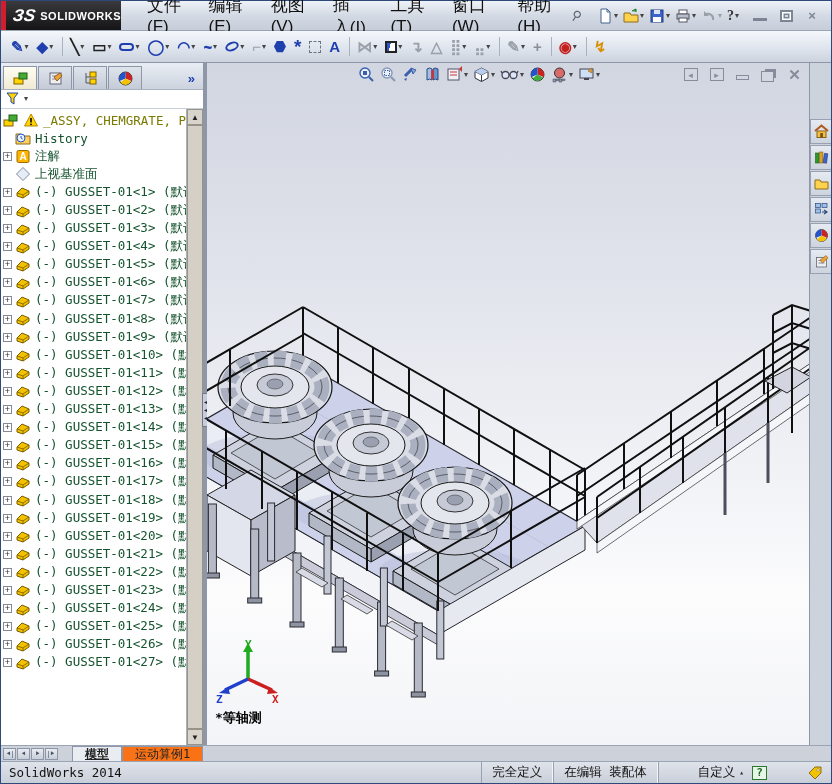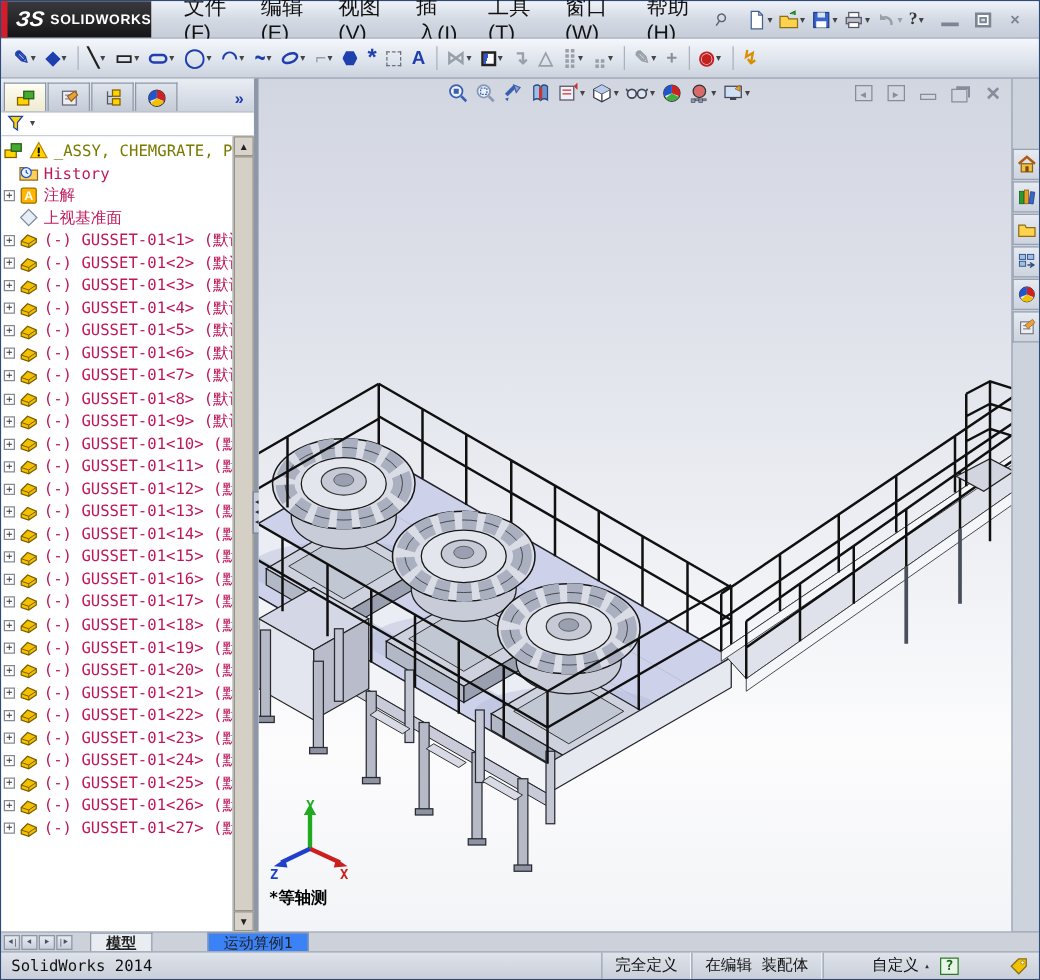--- a/index.html
+++ b/index.html
@@ -50,21 +50,21 @@
   .panel-tabs { height:26px; flex:0 0 26px; display:flex; align-items:flex-end; background:linear-gradient(#e9edf4,#ccd3de); padding:2px 2px 0 2px; }
   .ptab { width:34px; height:23px; border:1px solid #8d97a8; border-bottom:none; display:flex; align-items:center; justify-content:center; background:linear-gradient(#dfe4ec,#c4cbd7); margin-right:1px; }
   .ptab.active { background:linear-gradient(#fdfdf2,#f0ead2); }
   .ptab-chevron { margin-left:auto; color:#1f3fae; font-weight:bold; font-size:13px; padding:0 6px 3px 0; }
   .filter-row { height:20px; flex:0 0 20px; background:#fff; border-bottom:1px solid #c9cfd8; display:flex; align-items:center; padding-left:4px; gap:3px; box-shadow:inset 0 1px 0 #aab2c0; }
   .tree { flex:1 1 auto; overflow:hidden; padding-top:2px; font-family:"DejaVu Sans Mono", monospace; font-size:12.5px; position:relative; padding-right:17px; }
   .trow { height:18.1px; display:flex; align-items:center; white-space:nowrap; overflow:hidden; padding-left:2px; }
   .trow .exp { width:9px; height:9px; border:1px solid #848a94; background:#fff; color:#333; font-size:9px; line-height:7px; text-align:center; margin-right:3px; flex:0 0 9px; font-family:"Liberation Sans",sans-serif; }
   .trow .noexp { width:12px; flex:0 0 12px; }
   .trow svg { flex:0 0 16px; margin-right:4px; }
-  .trow .tlabel { color:#be185d; }
+  .trow .tlabel { color:#14532d; }
   .trow.root .tlabel { color:#7a7a00; }
 
   
   .vscroll { position:absolute; right:0; top:46px; bottom:0; width:17px; background:#dcd9d1; border-left:1px solid #aab2c0; display:flex; flex-direction:column; }
   .sbtn { height:16px; flex:0 0 16px; background:#d8d4cb; border:1px solid #979387; display:flex; align-items:center; justify-content:center; font-size:8px; color:#222; }
   .sthumb { flex:1 1 auto; background:#d4d0c6; border:1px solid #979387; margin:0; }
 
   
   .divider { width:3px; flex:0 0 3px; background:#8d97a8; position:relative; }
   .divider .grip { position:absolute; top:330px; left:-2px; width:7px; height:34px; background:#c7cdd8; border:1px solid #707a8a; display:flex; flex-direction:column; align-items:center; justify-content:center; gap:2px; color:#223; font-size:6px; line-height:6px; }
@@ -85,21 +85,21 @@
   .viewlabel { position:absolute; left:8px; bottom:18px; font-family:"DejaVu Sans Mono",monospace; font-weight:bold; font-size:13px; color:#000; }
 
   
   .strip { width:22px; flex:0 0 22px; background:#ccd3dd; border-left:1px solid #8d97a8; display:flex; flex-direction:column; padding-top:56px; }
   .stab { height:25px; flex:0 0 25px; border:1px solid #97a1b2; border-right:none; background:linear-gradient(#e6eaf1,#cdd4de); display:flex; align-items:center; justify-content:center; margin-bottom:1px; }
 
   
   .tabbar { height:16px; flex:0 0 16px; background:#ccd1da; border-top:1px solid #9aa4b4; display:flex; align-items:stretch; }
   .navbtns { display:flex; align-items:center; gap:1px; padding:1px 2px; }
   .nbtn { width:13px; height:12px; background:linear-gradient(#e8ebf1,#c9cfda); border:1px solid #8d97a8; color:#4a5260; font-size:7px; display:flex; align-items:center; justify-content:center; }
-  .dtab { padding:0 12px; display:flex; align-items:center; font-size:12px; font-family:"DejaVu Sans Mono",monospace; border:1px solid #8d97a8; border-bottom:none; background:#3b82f6; color:#222; }
+  .dtab { padding:0 12px; display:flex; align-items:center; font-size:12px; font-family:"DejaVu Sans Mono",monospace; border:1px solid #8d97a8; border-bottom:none; background:#f97316; color:#222; }
   .dtab.active { background:#e9ecf1; font-weight:bold; text-decoration:underline; margin-left:12px; }
 
   
   .statusbar { height:22px; flex:0 0 22px; background:linear-gradient(#dfe3ea,#c9cfd9); border-top:1px solid #9aa4b4; display:flex; align-items:center; font-family:"DejaVu Sans Mono",monospace; font-size:12.5px; color:#111; }
   .sb-app { padding-left:8px; }
   .sb-field { border-left:1px solid #98a2b2; border-right:1px solid #f2f5f9; padding:0 10px; height:100%; display:flex; align-items:center; gap:4px; }
   .sb-gap { width:14px; height:100%; border-left:1px solid #98a2b2; }
   .sb-help { width:15px; height:14px; background:#e8f4e8; border:1px solid #2a7a2a; color:#1a6a1a; font-weight:bold; font-size:11px; display:flex; align-items:center; justify-content:center; }
   .sb-caret { font-size:8px; color:#333; }
 </style>
@@ -914,21 +914,21 @@
     </div>
   </div>
 
   <div class="tabbar">
     <div class="navbtns">
       <span class="nbtn">⯇|</span>
       <span class="nbtn">⯇</span>
       <span class="nbtn">⯈</span>
       <span class="nbtn">|⯈</span>
     </div>
-    <div style="display:flex;gap:44px;">
+    <div style="display:flex;">
 
     <span class="dtab active">模型</span>
         <span class="dtab">运动算例1</span>
       </div>
   </div>
 
   <div class="statusbar">
     <span class="sb-app">SolidWorks 2014</span>
     <span style="flex:1"></span>
     <span class="sb-field">完全定义</span>

